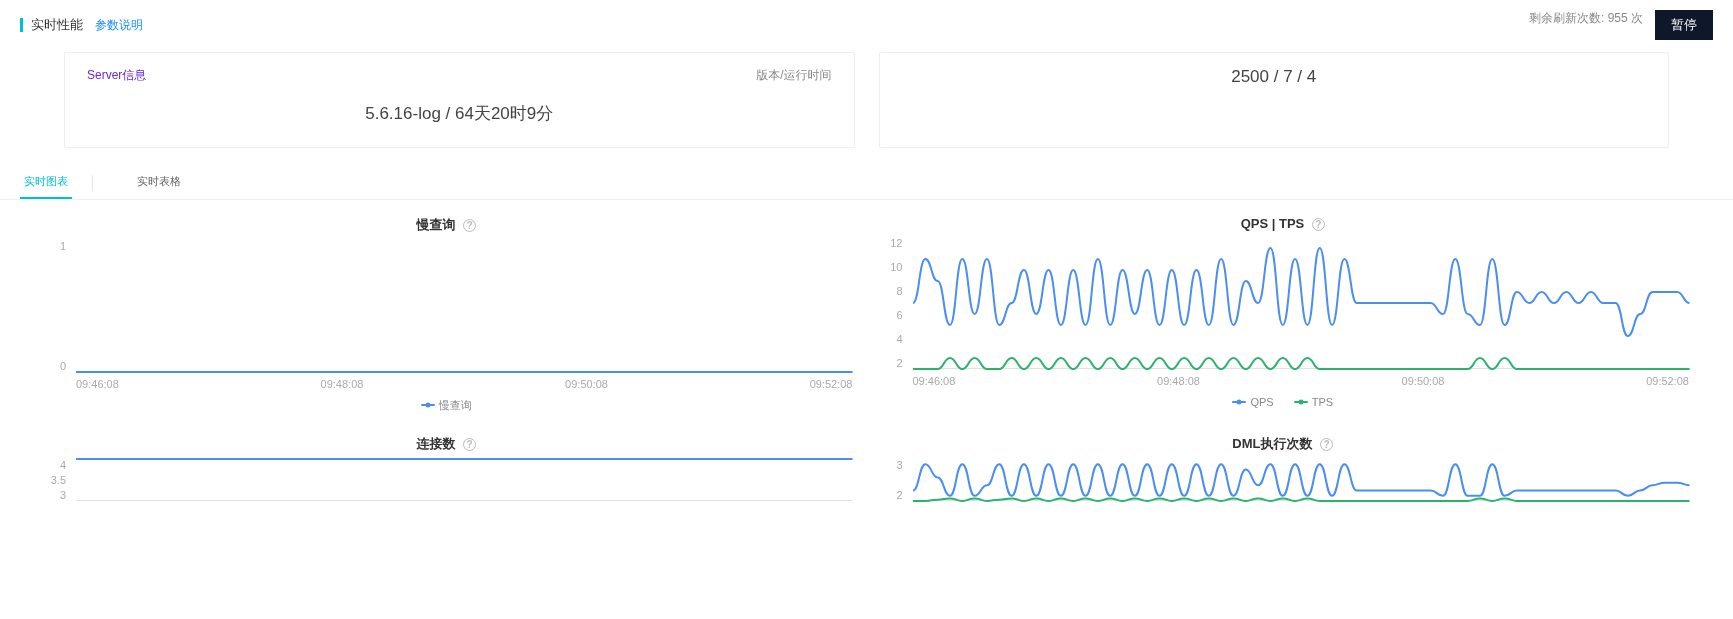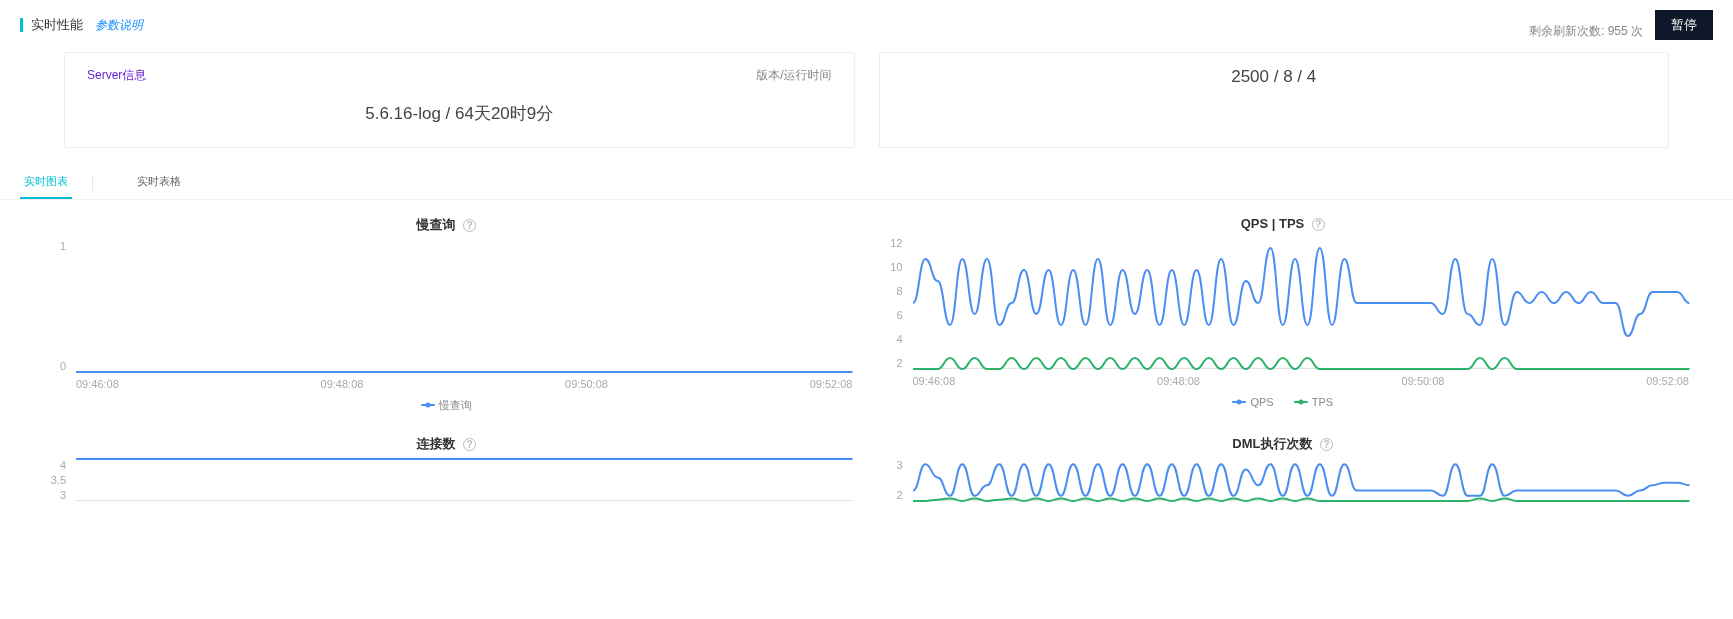--- a/index.html
+++ b/index.html
@@ -1,22 +1,22 @@
 <!DOCTYPE html>
 <html><head>
 <meta charset="utf-8">
 <style>
 * { box-sizing: border-box; margin: 0; padding: 0; }
 body { font-family: -apple-system, "PingFang SC", "Microsoft YaHei", Arial, sans-serif; font-size: 12px; color: #333; background: #fff; width: 1733px; }
 .header-row { display: flex; align-items: center; padding: 10px 20px 6px 20px; }
 .header-left { display: flex; align-items: center; }
 .vbar { display:inline-block; width: 3px; height: 14px; background:#00c1d4; margin-right:8px; }
 .h-title { font-size: 13px; color: #333; font-weight: 500; margin-right: 12px; }
-.h-link { font-size: 12px; color: #1890ff; cursor: pointer; font-style: italic; }
-.header-right { margin-left: auto; display: flex; align-items: flex-end; }
+.h-link { font-size: 12px; color: #1890ff; cursor: pointer; }
+.header-right { margin-left: auto; display: flex; align-items: flex-start; }
 .refresh-text { color: #888; font-size: 12px; margin-right: 12px; }
 .pause-btn { background:#0f172a; color:#fff; border:none; padding:6px 16px; font-size:13px; cursor:pointer; }
 .cards { display:flex; gap:24px; padding: 6px 64px 12px 64px; }
 .card { flex:1; border:1px solid #eee; border-radius:2px; padding:14px 22px 22px 22px; box-shadow:0 1px 2px rgba(0,0,0,.02); }
 .card-head { display:flex; justify-content:space-between; font-size:12px; color:#888; margin-bottom:18px; }
 .card-title { color:#6d28d9; font-weight:400; }
 .card-value { text-align:center; font-size:17px; color:#444; font-weight:500; }
 .tabs { display:flex; align-items:center; padding: 6px 20px 0 20px; border-bottom:1px solid #f0f0f0; }
 .tab { padding:8px 4px; margin-right:40px; font-size:11px; color:#666; cursor:pointer; border-bottom:2px solid transparent; }
 .tab.active { color:#00c1d4; border-bottom-color:#00c1d4; }
@@ -60,21 +60,21 @@
 
 <div class="cards">
   <div class="card">
     <div class="card-head">
       <span class="card-title">Server信息</span>
       <span>版本/运行时间</span>
     </div>
     <div class="card-value">5.6.16-log / 64天20时9分</div>
   </div>
   <div class="card">
-    <div class="card-value">2500 / 8 / 4</div>
+    <div class="card-value">2500 / 7 / 4</div>
   </div>
 </div>
 
 <div class="tabs">
   <div class="tab active">实时图表</div>
   <div class="tab-sep"></div>
   <div class="tab">实时表格</div>
 </div>
 
 <div class="charts">

